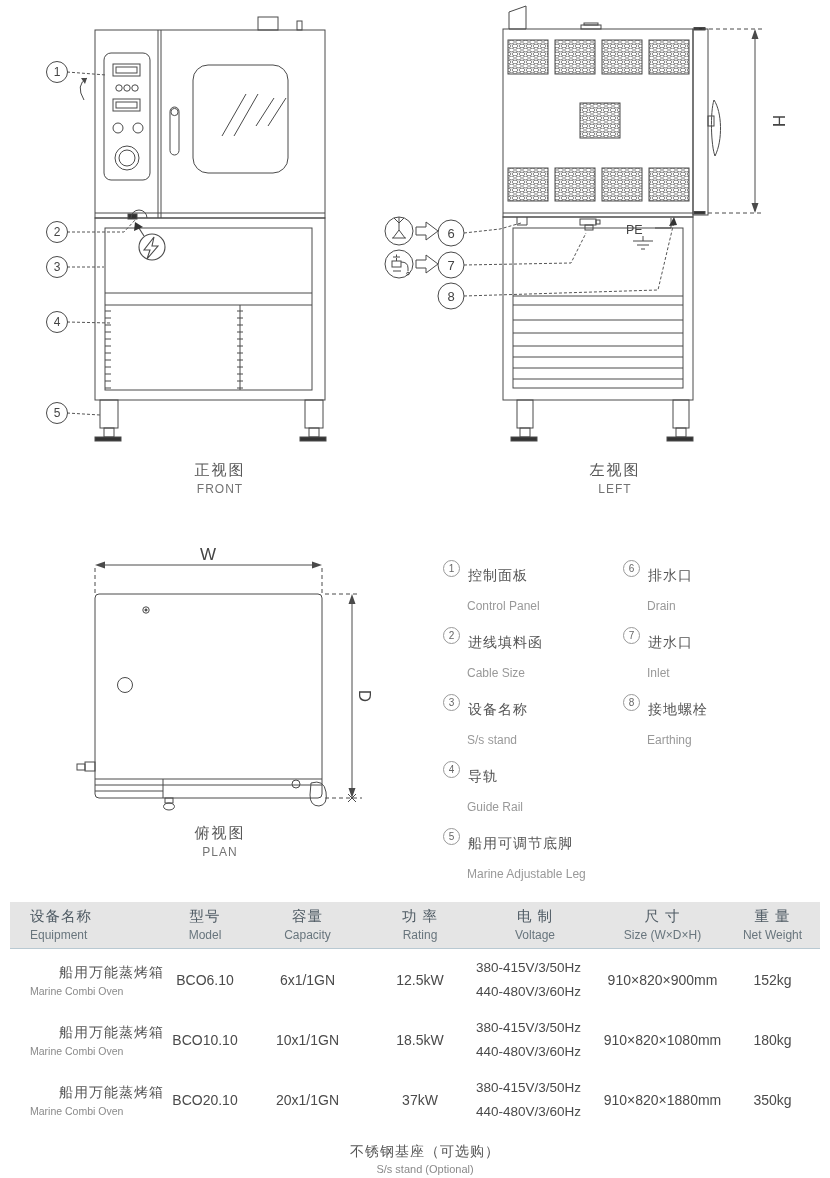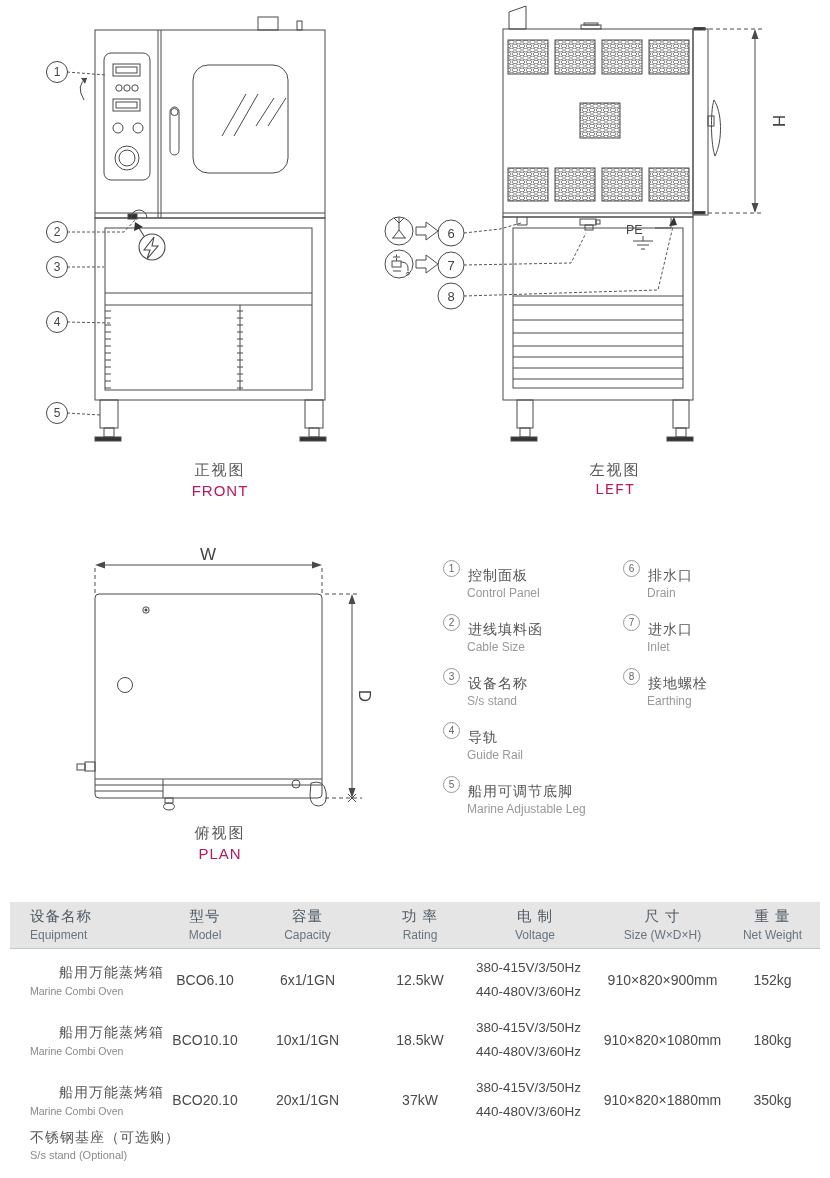--- a/index.html
+++ b/index.html
@@ -4,49 +4,49 @@
 <style>
   html,body { margin:0; padding:0; background:#fff; }
   .sheet {
     position:relative; width:830px; height:1178px; background:#fff;
     font-family:"Liberation Sans", sans-serif; overflow:hidden;
   }
   svg { position:absolute; overflow:visible; }
   svg text { font-family:"Liberation Sans", sans-serif; fill:#444; }
   .view-label { position:absolute; width:150px; text-align:center; }
   .view-label .zh { font-size:15px; color:#555; letter-spacing:2px; }
-  .view-label .en { font-size:15px; color:#be185d; letter-spacing:1px; margin-top:2px; }
+  .view-label .en { font-size:12px; color:#737373; letter-spacing:1px; margin-top:2px; }
   
   .legend-col { position:absolute; width:185px; }
   .lg-item { margin-bottom:5px; }
   .lg-top { display:flex; align-items:center; gap:8px; }
   .lg-num { flex:0 0 auto; width:15px; height:15px; border:1px solid #999; border-radius:50%;
             font-size:10px; line-height:15px; text-align:center; color:#666; }
   .lg-zh { font-size:14px; color:#555; letter-spacing:1px; white-space:nowrap;margin-top:16px; }
-  .lg-en { font-size:12px; color:#999; margin-left:24px; margin-top:1px; white-space:nowrap; }
+  .lg-en { font-size:12px; color:#999; margin-left:24px; margin-top:14px; white-space:nowrap; }
   
   .spec-table { position:absolute; left:10px; top:902px; width:810px; }
   .spec-head {
     display:grid; grid-template-columns:155px 80px 125px 100px 130px 125px 95px;
     background:#e5e5e5; border-bottom:1px solid #b9c9d2; padding:5px 0 6px;
   }
   .hcell { text-align:center; }
   .hcell .zh { font-size:14.5px; color:#4e5a63; letter-spacing:1px; }
   .hcell .en { font-size:12px; color:#68757d; margin-top:2px; }
   .hcell.first { text-align:left; padding-left:20px; }
   .spec-row {
     display:grid; grid-template-columns:155px 80px 125px 100px 130px 125px 95px;
     align-items:center; min-height:50px; padding:6px 0 4px;
   }
   .cell { text-align:center; font-size:14px; color:#4a4a4a; }
   .cell.eq { text-align:left; padding-left:20px; }
   .cell.eq .zh { font-size:14px; color:#555; letter-spacing:1px;margin-left:29px; }
   .cell.eq .en { font-size:10.5px; color:#8a8a8a; margin-top:3px; }
   .cell.volt { text-align:left; padding-left:6px; font-size:13.5px; line-height:24px; }
-  .footnote { padding-left:20px; }
+  .footnote { margin-top:14px; padding-left:20px;text-align:center; }
   .footnote .zh { font-size:14px; color:#555; letter-spacing:1px; }
   .footnote .en { font-size:11px; color:#8a8a8a; margin-top:2px; }
 </style>
 </head>
 <body>
 
 <div class="sheet">
 
   <svg style="left:40px; top:8px;" width="330" height="445" viewBox="0 0 330 445">
     <g stroke="#4a4a4a" stroke-width="1" fill="none">
@@ -288,21 +288,21 @@
       </g>
     </g>
     <text x="148" y="22" font-size="17" text-anchor="middle">W</text>
     <text font-size="17" text-anchor="middle" transform="translate(299,158) rotate(90)">D</text>
   </svg>
 
   <div class="view-label" style="left:145px; top:461px;">
     <div class="zh">正视图</div>
     <div class="en">FRONT</div>
   </div>
-  <div class="view-label" style="left:540px; top:461px;font-family:Liberation Mono, monospace;">
+  <div class="view-label" style="left:540px; top:461px;">
     <div class="zh">左视图</div>
     <div class="en">LEFT</div>
   </div>
   <div class="view-label" style="left:145px; top:824px;">
     <div class="zh">俯视图</div>
     <div class="en">PLAN</div>
   </div>
 
   <div class="legend-col" style="left:443px; top:551px;">
     <div class="lg-item">

